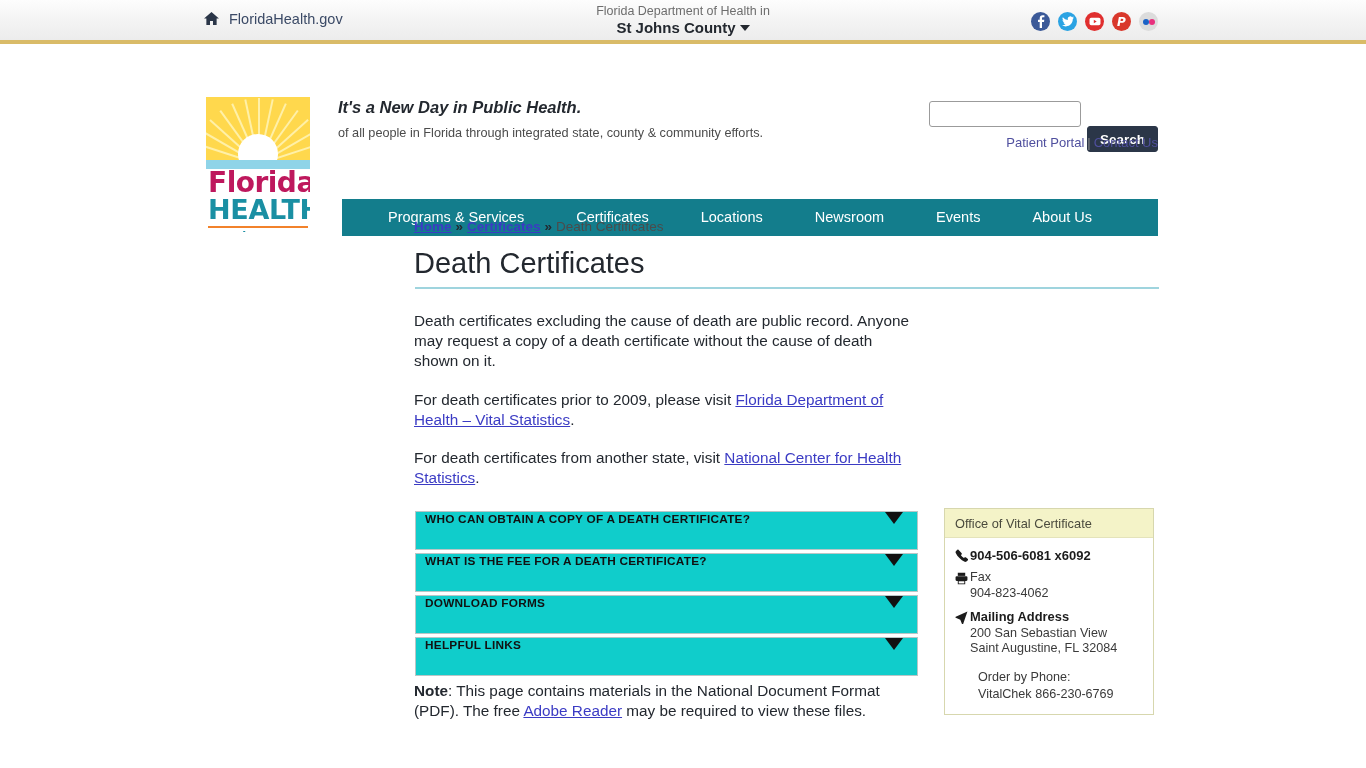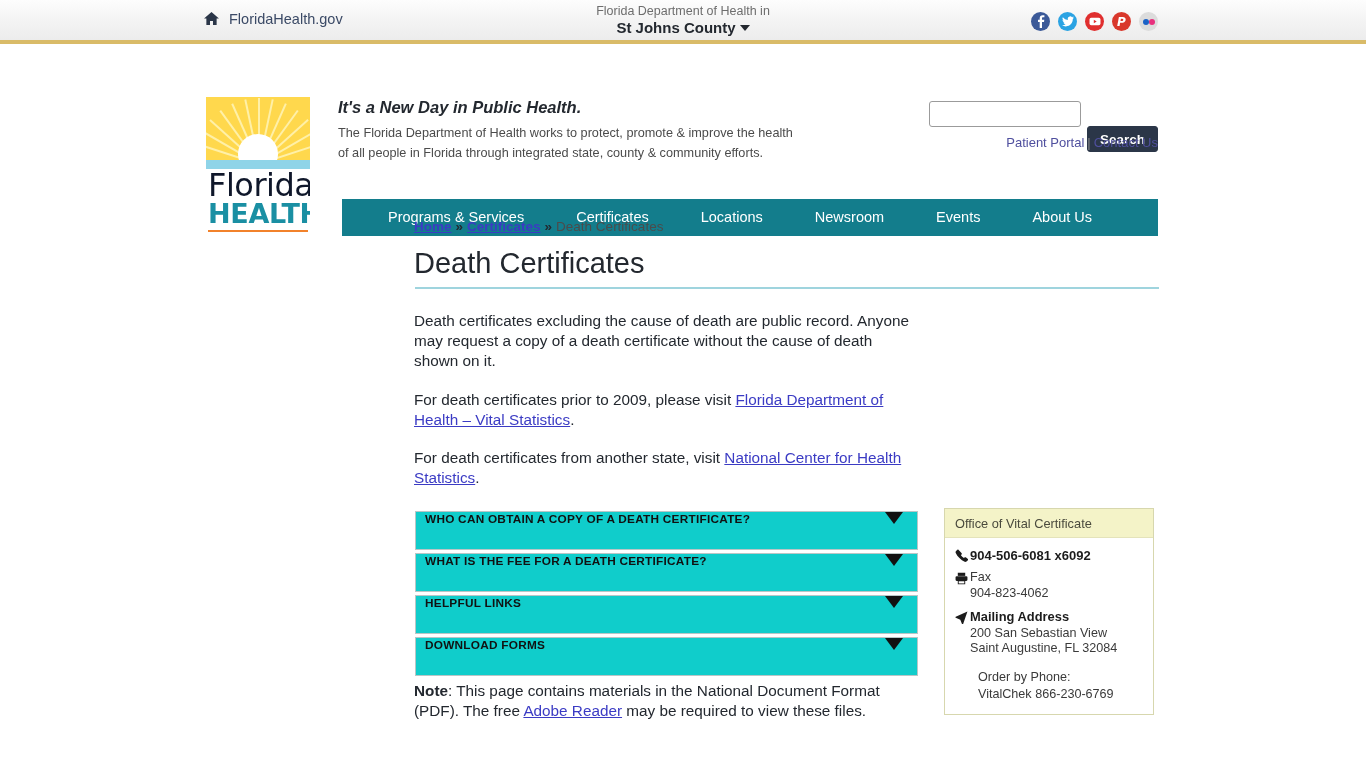--- a/index.html
+++ b/index.html
@@ -120,23 +120,23 @@
     width: 40px; height: 40px;
     border-radius: 50%;
     background: #ffffff;
   }
   .logo-water {
     width: 104px; height: 9px;
     background: #8fd4e8;
   }
   .logo-florida {
     font-family: "DejaVu Sans", sans-serif;
-    font-weight: normal;
-    font-size: 32px;
-    color: #0f172a;
+    font-weight: bold;
+    font-size: 28px;
+    color: #be185d;
     line-height: 0.96;
     letter-spacing: -0.5px;
     margin-top: 1px;
     padding-left: 2px;
   }
   .logo-health {
     font-family: "DejaVu Sans", sans-serif;
     font-weight: bold;
     font-size: 27px;
     color: #1a8fa3;
@@ -436,21 +436,20 @@
     <div class="logo-water"></div>
     <div class="logo-florida">Florida</div>
     <div class="logo-health">HEALTH</div>
     <div class="logo-rule"></div>
     <div class="logo-county">St. Johns County</div>
   </div>
 
   <div class="tagline-wrap">
     <div class="tagline-main">It's a New Day in Public Health.</div>
     <div class="tagline-sub">
-      <div>The Florida Department of Health works to protect, promote &amp; improve the health</div>
       <div>of all people in Florida through integrated state, county &amp; community efforts.</div>
     </div>
   </div>
 
   <div class="search-wrap">
     <input class="search-input" type="text" placeholder="" style="">
     <button class="search-button">Search</button>
   </div>
 
   <div class="util-links">
@@ -486,25 +485,25 @@
   <div class="accordions">
     <div class="acc">
       <span class="acc-label">Who Can Obtain a Copy of a Death Certificate?</span>
       <span class="acc-arrow"></span>
     </div>
     <div class="acc">
       <span class="acc-label">What is the Fee for a Death Certificate?</span>
       <span class="acc-arrow"></span>
     </div>
     <div class="acc">
+      <span class="acc-label">Download Forms</span>
+      <span class="acc-arrow"></span>
+    </div>
+    <div class="acc">
       <span class="acc-label">Helpful Links</span>
-      <span class="acc-arrow"></span>
-    </div>
-    <div class="acc">
-      <span class="acc-label">Download Forms</span>
       <span class="acc-arrow"></span>
     </div>
   </div>
 
   <div class="note">
     <b>Note</b><span>: This page contains materials in the National Document Format (PDF). The free </span><a>Adobe Reader</a><span> may be required to view these files.</span>
   </div>
 
   <div class="vital-card">
     <div class="vital-head">Office of Vital Certificate</div>

